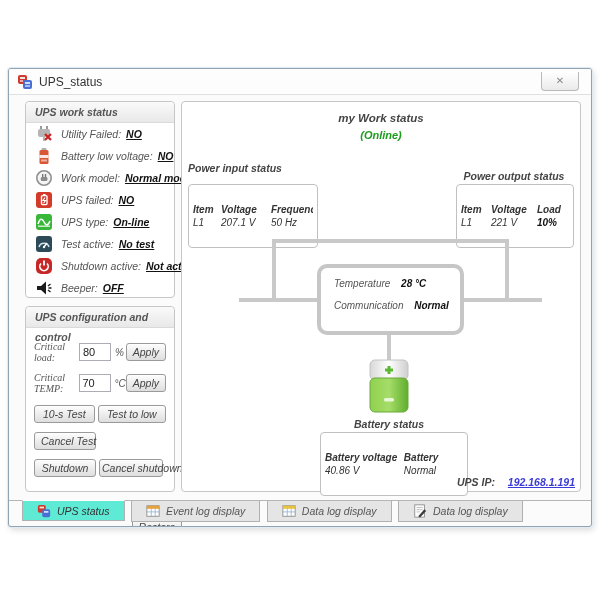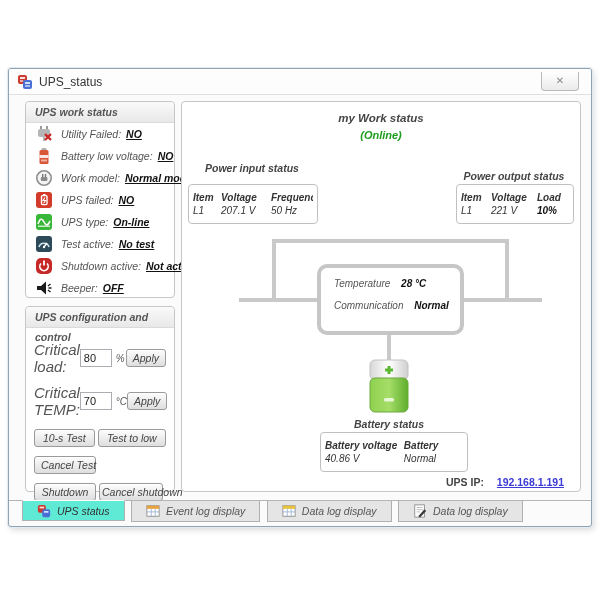--- a/index.html
+++ b/index.html
@@ -15,40 +15,40 @@
   .close-btn { position:absolute; right:12px; top:3px; width:38px; height:19px; background:linear-gradient(#ffffff,#eaeaea); border:1px solid #b9b9b9; border-radius:0 0 4px 4px; border-top:none; color:#888; font-size:10px; text-align:center; line-height:18px; cursor:pointer; }
   .panel { position:absolute; background:#ffffff; border:1px solid #c6c6c6; border-radius:4px; }
   .gbox-header { height:21px; background:linear-gradient(#fafafa,#e8e8e8); border-bottom:1px solid #dadada; border-radius:4px 4px 0 0; font-size:10.5px; font-weight:bold; font-style:italic; color:#555; line-height:20px; padding-left:9px; }
   
   .status-row { display:flex; align-items:center; height:22px; padding:0 4px 0 9px; }
   .status-icon { width:18px; height:18px; flex:0 0 18px; margin-right:8px; }
   .status-label { font-size:10.5px; font-style:italic; color:#555; white-space:nowrap; }
   .status-value { font-size:10.5px; font-style:italic; font-weight:bold; color:#111; margin-left:5px; white-space:nowrap;text-decoration:underline; }
   
   .cfg-row { display:flex; align-items:center; padding:0 8px; margin-top:9px; }
-  .cfg-label { font-size:15px; font-style:italic; color:#555; }
+  .cfg-label { font-size:10px; font-style:italic; color:#555;font-family:Liberation Serif, serif; }
   .tin { border:1px solid #abadb3; height:18px; font-size:11px; padding:1px 3px; background:#fff; color:#222; }
   .unit { font-size:10px; font-style:italic; color:#555; margin-left:4px; }
   .btn { background:linear-gradient(#fdfdfd,#dedede); border:1px solid #9a9a9a; border-radius:3px; font-family:"Liberation Sans",sans-serif; font-size:10.5px; font-style:italic; color:#444; padding:2px 6px; box-shadow:inset 0 1px 0 #fff; cursor:pointer; white-space:nowrap; }
   .btn.wide { text-align:center; }
   
   .main-title { position:absolute; left:0; right:0; top:10px; text-align:center; font-size:11.5px; font-weight:bold; font-style:italic; color:#444; }
   .main-online { position:absolute; left:0; right:0; top:27px; text-align:center; font-size:11px; font-weight:bold; font-style:italic; }
   .tbl-title { position:absolute; font-size:10.5px; font-weight:bold; font-style:italic; color:#444; }
-  .mini-tbl { position:absolute; border:1px solid #c0c0c0; border-radius:4px; background:#fff; padding:6px 4px; }
+  .mini-tbl { position:absolute; border:1px solid #c0c0c0; border-radius:4px; background:#fff; padding:18px 4px; }
   .mini-row { display:flex; }
   .mini-cell { font-size:10px; font-style:italic; color:#333; height:13px; line-height:13px; overflow:hidden; }
   .mini-cell.hdr { font-weight:bold; color:#333; }
   .mini-cell.bold { font-weight:bold; color:#111; }
   .dline { position:absolute; background:#c9c9c9; }
   .center-box { position:absolute; left:135px; top:162px; width:147px; height:71px; border:4px solid #c6c6c6; border-radius:10px; background:#fff; padding:10px 0 0 13px; }
   .cb-row { font-size:10px; font-style:italic; color:#555; margin-bottom:11px; white-space:nowrap; }
   .cb-val { font-weight:bold; color:#111; margin-left:8px; }
   .bat-label { position:absolute; left:107px; width:200px; top:316px; text-align:center; font-size:10.5px; font-weight:bold; font-style:italic; color:#444; }
-  .ipline { position:absolute; right:16px; top:374px; font-size:10.5px; }
+  .ipline { position:absolute; right:5px; top:374px; font-size:10.5px; font-style:italic; }
   .ipline .lbl { font-weight:bold; color:#444; margin-right:10px; }
   .ipline a { color:#3b3bd6; font-weight:bold; }
   
   .tabbar { position:absolute; left:0; right:0; top:431px; height:24px; border-top:1px solid #b5b5b5; padding-left:13px; }
   .tab { display:inline-flex; align-items:center; gap:6px; height:21px; padding:0 14px; font-size:10.5px; font-style:italic; color:#555; background:#e5e5e5; border:1px solid #b0b0b0; border-top:none; margin-right:2px; vertical-align:top; cursor:pointer; }
   .tab.active { background:#5eead4; color:#333; position:relative; margin-top:-1px; border-top:1px solid #ffffff; }
   svg { display:block; }
 </style>
 </head>
 <body>
@@ -193,21 +193,21 @@
       <input class="tin" style="width: 30px; margin-left: 4px;" value="">
       <span class="cfg-label" style="margin-left:4px;">minutes.</span>
       <button class="btn" style="margin-left:6px;margin-top:32px;">Restore</button>
     </div>
   </div>
 
   <div class="panel" style="left:172px; top:32px; width:400px; height:391px;">
     <div class="main-title">my Work status</div>
     <div class="main-online" id="online-text" style="color: rgb(31, 157, 31);">(Online)</div>
 
-    <div class="tbl-title" style="left:6px; top:60px; width:128px; text-align:center;">Power input status</div>
+    <div class="tbl-title" style="left:6px; top:60px; width:128px; ">Power input status</div>
     <div class="mini-tbl" style="left:6px; top:82px; width:130px;">
       <div class="mini-row">
         <span class="mini-cell hdr" style="width:28px;">Item</span>
         <span class="mini-cell hdr" style="width:50px;">Voltage</span>
         <span class="mini-cell hdr" style="width:42px;">Frequency</span>
       </div>
       <div class="mini-row">
         <span class="mini-cell" style="width:28px;">L1</span>
         <span class="mini-cell" style="width:50px;">207.1 V</span>
         <span class="mini-cell" style="width:42px;">50 Hz</span>

